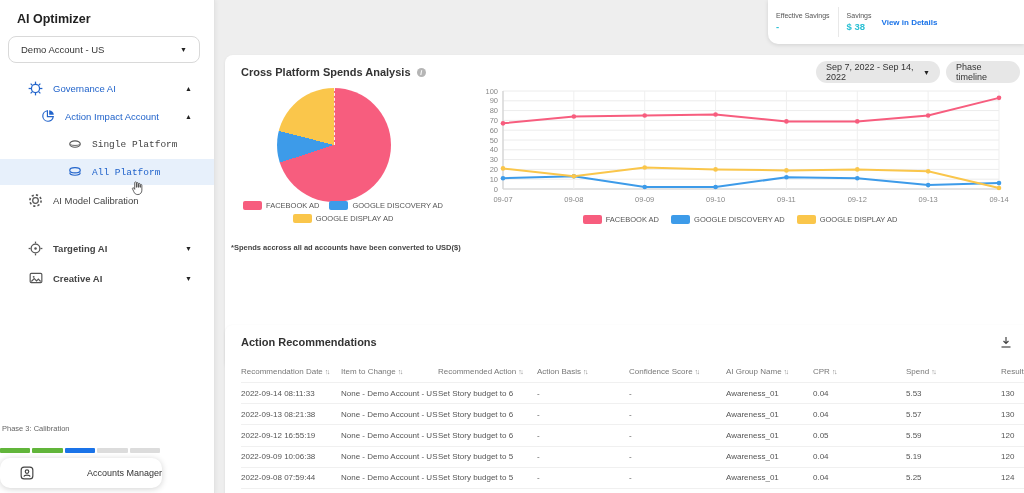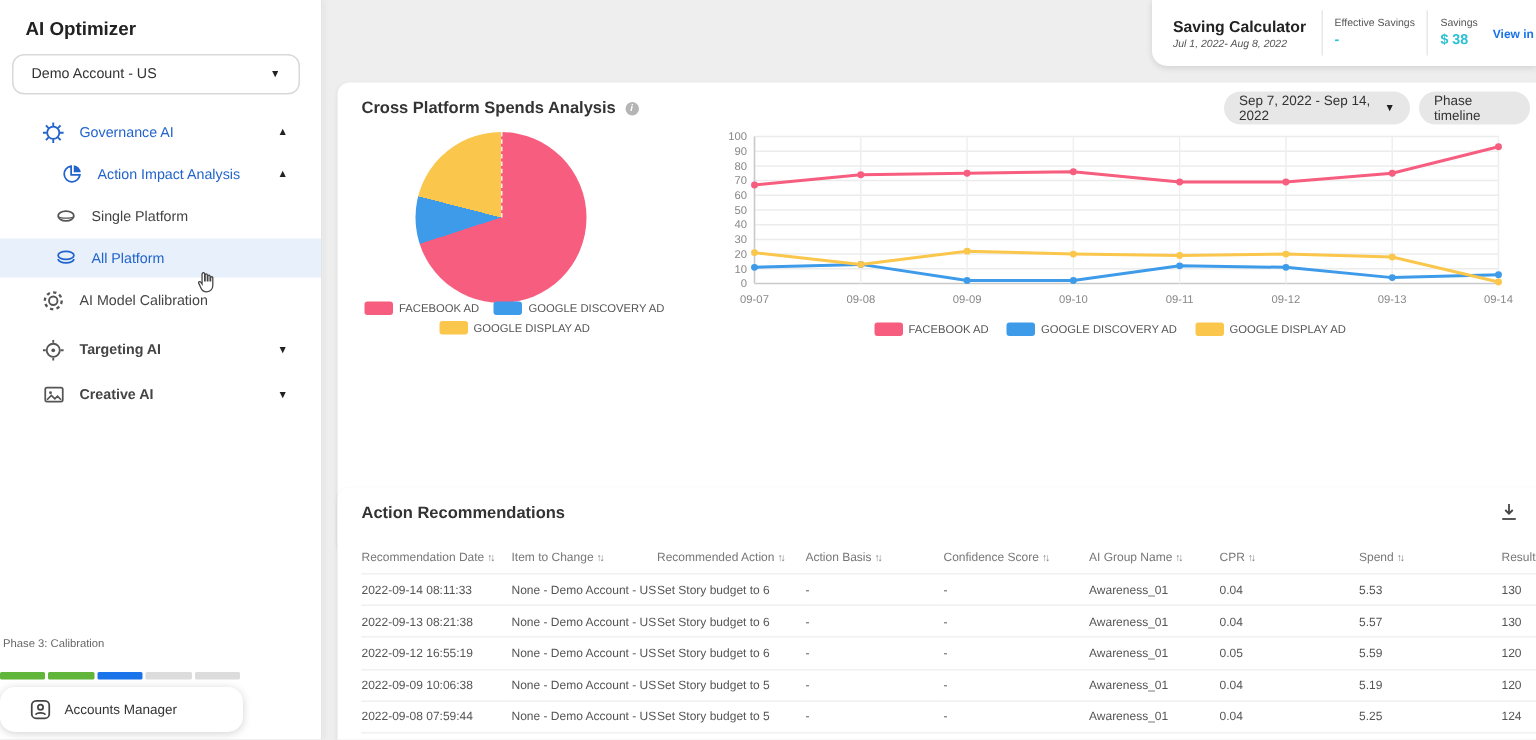--- a/index.html
+++ b/index.html
@@ -12,33 +12,33 @@
   .app-title { font-size:12.5px; font-weight:bold; color:#222; padding:12px 0 0 17px; }
   .account-select { position:absolute; left:8px; top:36px; width:192px; height:27px; border:1px solid #d9d9d9;
              border-radius:8px; background:#fff; display:flex; align-items:center; justify-content:space-between;
              padding:0 12px; font-size:9.5px; color:#333; cursor:pointer; }
   .caret { font-size:7px; color:#222; line-height:1; }
   .nav { position:absolute; top:75px; left:0; right:0; }
   .nav-item { position:relative; display:flex; align-items:center; height:26px; padding-left:28px; font-size:9.5px;
               font-weight:500; color:#444; cursor:pointer; margin-bottom:2px; }
   .nav-item .icn { width:15px; height:15px; margin-right:10px; flex:0 0 15px; display:flex; align-items:center; justify-content:center; }
   .nav-item.lvl1 { padding-left:40px; }
-  .nav-item.lvl2 { padding-left:36px; font-weight:400; }
+  .nav-item.lvl2 { padding-left:67px; font-weight:400;font-family:Liberation Mono, monospace; }
   .nav-item.blue { color:#2264cb; }
   .nav-item.active { background:#e7f0fb; color:#2264cb; }
   .nav-item .spacer { flex:1; }
   .nav-item .caret { margin-right:22px; }
   svg.ic { display:block; }
 
   .phase-label { position:absolute; left:2px; top:424px; font-size:7.5px; color:#666; }
   .progress { position:absolute; left:0; top:448px; width:160px; height:5px; display:flex; gap:2px; }
   .progress div { flex:1; border-radius:1px; }
   .accounts-manager { position:absolute; left:0px; top:458px; width:162px; height:30px; background:#fff;
              border-radius:10px; box-shadow:0 1px 6px rgba(0,0,0,.18); display:flex; align-items:center;
-             padding-left:20px; font-size:9px; color:#333; cursor:pointer; }
+             padding-left:20px; font-size:9px; color:#333; cursor:pointer;justify-content:space-between; }
   .accounts-manager .icn { margin-right:9px; display:flex; }
   .cursor-pointer { position:absolute; left:130px; top:180px; z-index:20; pointer-events:none; }
 
   
   .main { position:absolute; left:215px; top:0; right:0; bottom:0; background:#eeeeee; }
   .topbar-group { position:absolute; left:15px; top:13px; display:flex; align-items:center; }
   .topbar-group .lbl { font-size:9.5px; color:#333; margin-right:22px; }
   .pill { background:#e7e7e7; border-radius:14px; font-size:9px; color:#333; display:flex; align-items:center;
           justify-content:center; cursor:pointer; }
   .aigroup-pill { width:92px; height:21px; gap:10px; }
@@ -119,21 +119,21 @@
         <span class="caret">▲</span>
     </div>
 
     <div class="nav-item lvl1 blue">
       <span class="icn">
         <svg class="ic" width="14" height="14" viewBox="0 0 24 24">
             <path d="M11 3a9 9 0 1 0 10 10h-10z" fill="none" stroke="#2264cb" stroke-width="2"></path>
             <path d="M14 2a9 9 0 0 1 8 8h-8z" fill="#2264cb"></path>
           </svg>
       </span>
-      <span>Action Impact Analysis</span>
+      <span>Action Impact Account</span>
       <span class="spacer"></span>
         <span class="caret">▲</span>
     </div>
 
     <div class="nav-item lvl2">
       <span class="icn">
         <svg class="ic" width="14" height="14" viewBox="0 0 24 24">
             <ellipse cx="12" cy="12" rx="9" ry="5.5" fill="none" stroke="#555" stroke-width="2"></ellipse>
             <path d="M4 13c2 2 14 2 16 0" fill="none" stroke="#555" stroke-width="1.5"></path>
           </svg>
@@ -155,21 +155,21 @@
     <div class="nav-item">
       <span class="icn">
         <svg class="ic" width="15" height="15" viewBox="0 0 24 24">
             <circle cx="12" cy="12" r="4.5" fill="none" stroke="#555" stroke-width="2"></circle>
             <circle cx="12" cy="12" r="9" fill="none" stroke="#555" stroke-width="2.5" stroke-dasharray="3.5 3.5"></circle>
           </svg>
       </span>
       <span>AI Model Calibration</span>
     </div>
 
-    <div class="nav-item" style="margin-top:7px">
+    <div class="nav-item" style="margin-top:22px">
       <span class="icn">
         <svg class="ic" width="15" height="15" viewBox="0 0 24 24">
             <circle cx="12" cy="12" r="7" fill="none" stroke="#555" stroke-width="2"></circle>
             <circle cx="12" cy="12" r="2" fill="#555"></circle>
             <g stroke="#555" stroke-width="2">
               <line x1="12" y1="1" x2="12" y2="4"></line>
               <line x1="12" y1="20" x2="12" y2="23"></line>
               <line x1="1" y1="12" x2="4" y2="12"></line>
               <line x1="20" y1="12" x2="23" y2="12"></line>
             </g>
@@ -218,24 +218,20 @@
     <svg width="15" height="17" viewBox="0 0 24 28">
         <path d="M9 3c.7 0 1.2.5 1.2 1.2V12h.6V5.5c0-.7.5-1.2 1.2-1.2s1.2.5 1.2 1.2V12h.6V6.8c0-.7.5-1.2 1.2-1.2s1.2.5 1.2 1.2V12h.6V8.6c0-.7.5-1.2 1.2-1.2s1.2.5 1.2 1.2v8.2c0 4-2.6 7.2-6.6 7.2-3.6 0-5.5-1.8-6.6-4.6l-2.3-5c-.3-.6 0-1.3.6-1.6.5-.3 1.2-.1 1.5.4l1.6 2.2V4.2C7.8 3.5 8.3 3 9 3z" fill="#fff" stroke="#444" stroke-width="1.4"></path>
       </svg>
   </span>
 </div>
 
 <div class="main">
 
 
   <div class="saving-card">
-    <div class="sc-title-blk">
-      <div class="sc-title">Saving Calculator</div>
-      <div class="sc-dates">Jul 1, 2022- Aug 8, 2022</div>
-    </div>
     <div class="sc-metric">
       <span class="mlbl">Effective Savings</span>
       <span class="mval">-</span>
     </div>
     <div class="sc-metric">
       <span class="mlbl">Savings</span>
       <span class="mval">$ 38</span>
     </div>
     <span class="sc-link">View in Details</span>
   </div>
@@ -265,20 +261,21 @@
         </span>
         <span class="legend-item">
           <span class="sw" style="background: rgb(61, 155, 233);"></span>
           <span>GOOGLE DISCOVERY AD</span>
         </span>
         <span class="legend-item">
           <span class="sw" style="background: rgb(250, 198, 75);"></span>
           <span>GOOGLE DISPLAY AD</span>
         </span>
       </div>
+    <div class="footnote">*Spends accross all ad accounts have been converted to USD($)</div>
 
     <div class="line-chart">
       <svg id="line-chart-svg" width="550" height="132" viewBox="0 0 550 132">
           <line x1="38" y1="108" x2="534" y2="108" stroke="#c9c9c9" stroke-width="1"></line>
           <text x="33" y="110.5" text-anchor="end" font-size="7.5" fill="#888">0</text>
           <line x1="38" y1="98.2" x2="534" y2="98.2" stroke="#ececec" stroke-width="1"></line>
           <text x="33" y="100.7" text-anchor="end" font-size="7.5" fill="#888">10</text>
           <line x1="38" y1="88.4" x2="534" y2="88.4" stroke="#ececec" stroke-width="1"></line>
           <text x="33" y="90.9" text-anchor="end" font-size="7.5" fill="#888">20</text>
           <line x1="38" y1="78.6" x2="534" y2="78.6" stroke="#ececec" stroke-width="1"></line>

